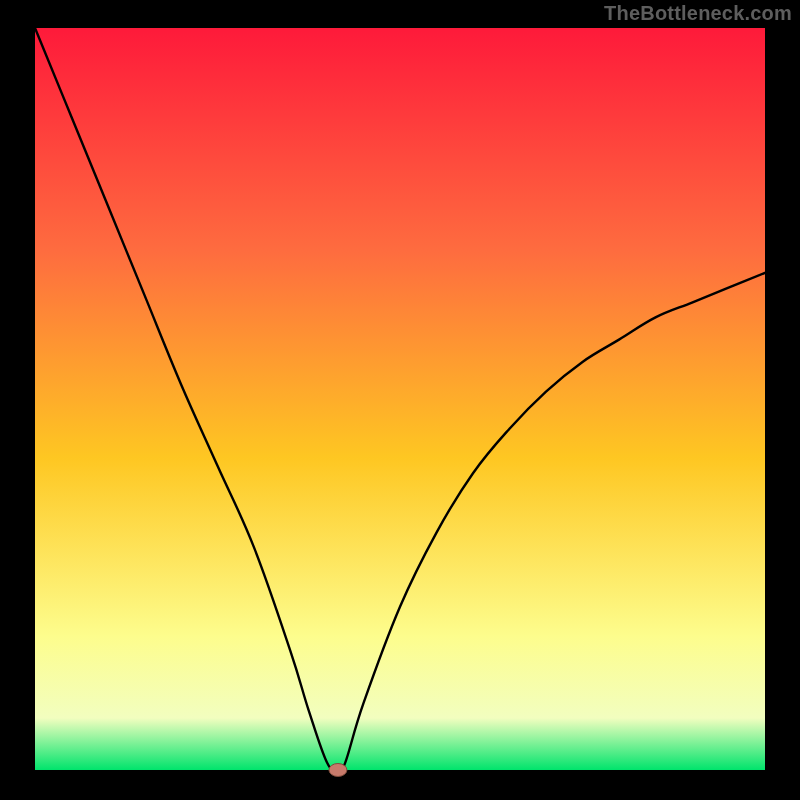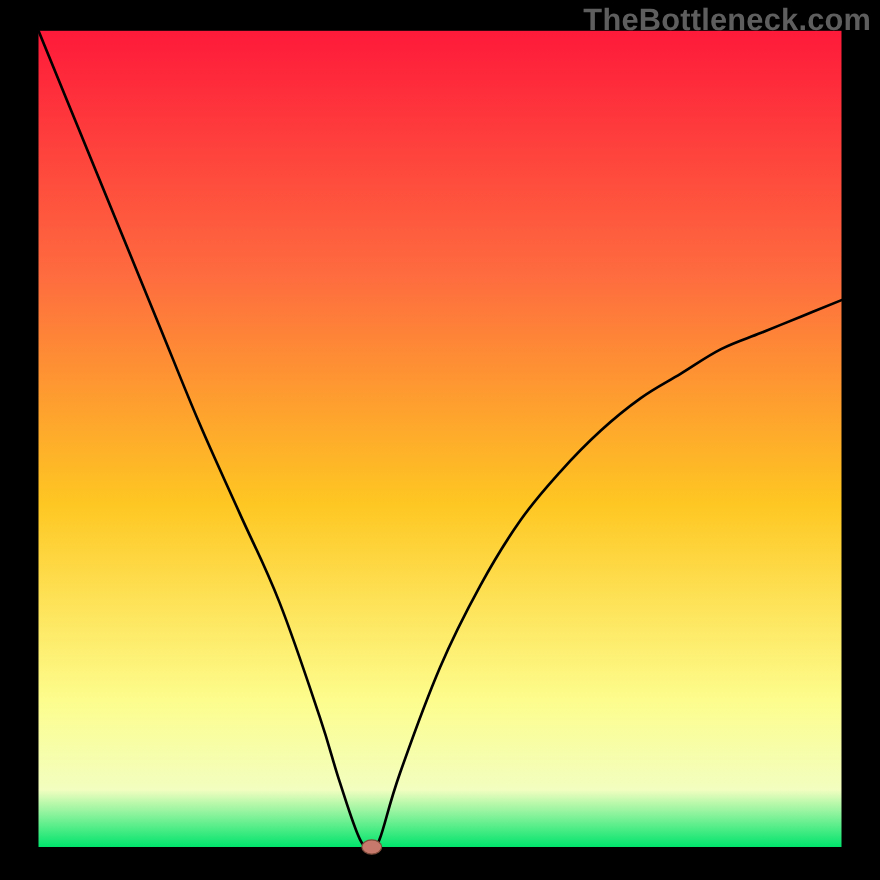--- a/index.html
+++ b/index.html
@@ -15,21 +15,21 @@
     position: relative;
     width: 800px;
     height: 800px;
     background: #000;
   }
   .watermark {
     position: absolute;
     top: 2px;
     right: 8px;
     color: #5e5e5e;
-    font-size: 28px;
+    font-size: 20px;
     font-weight: 600;
     letter-spacing: 0.2px;
     user-select: none;
   }
   svg {
     position: absolute;
     top: 0;
     left: 0;
   }
 </style>

